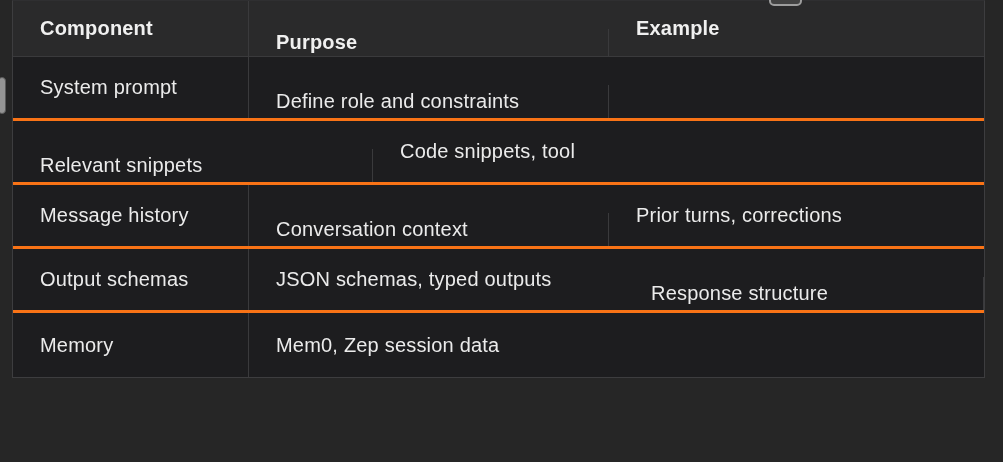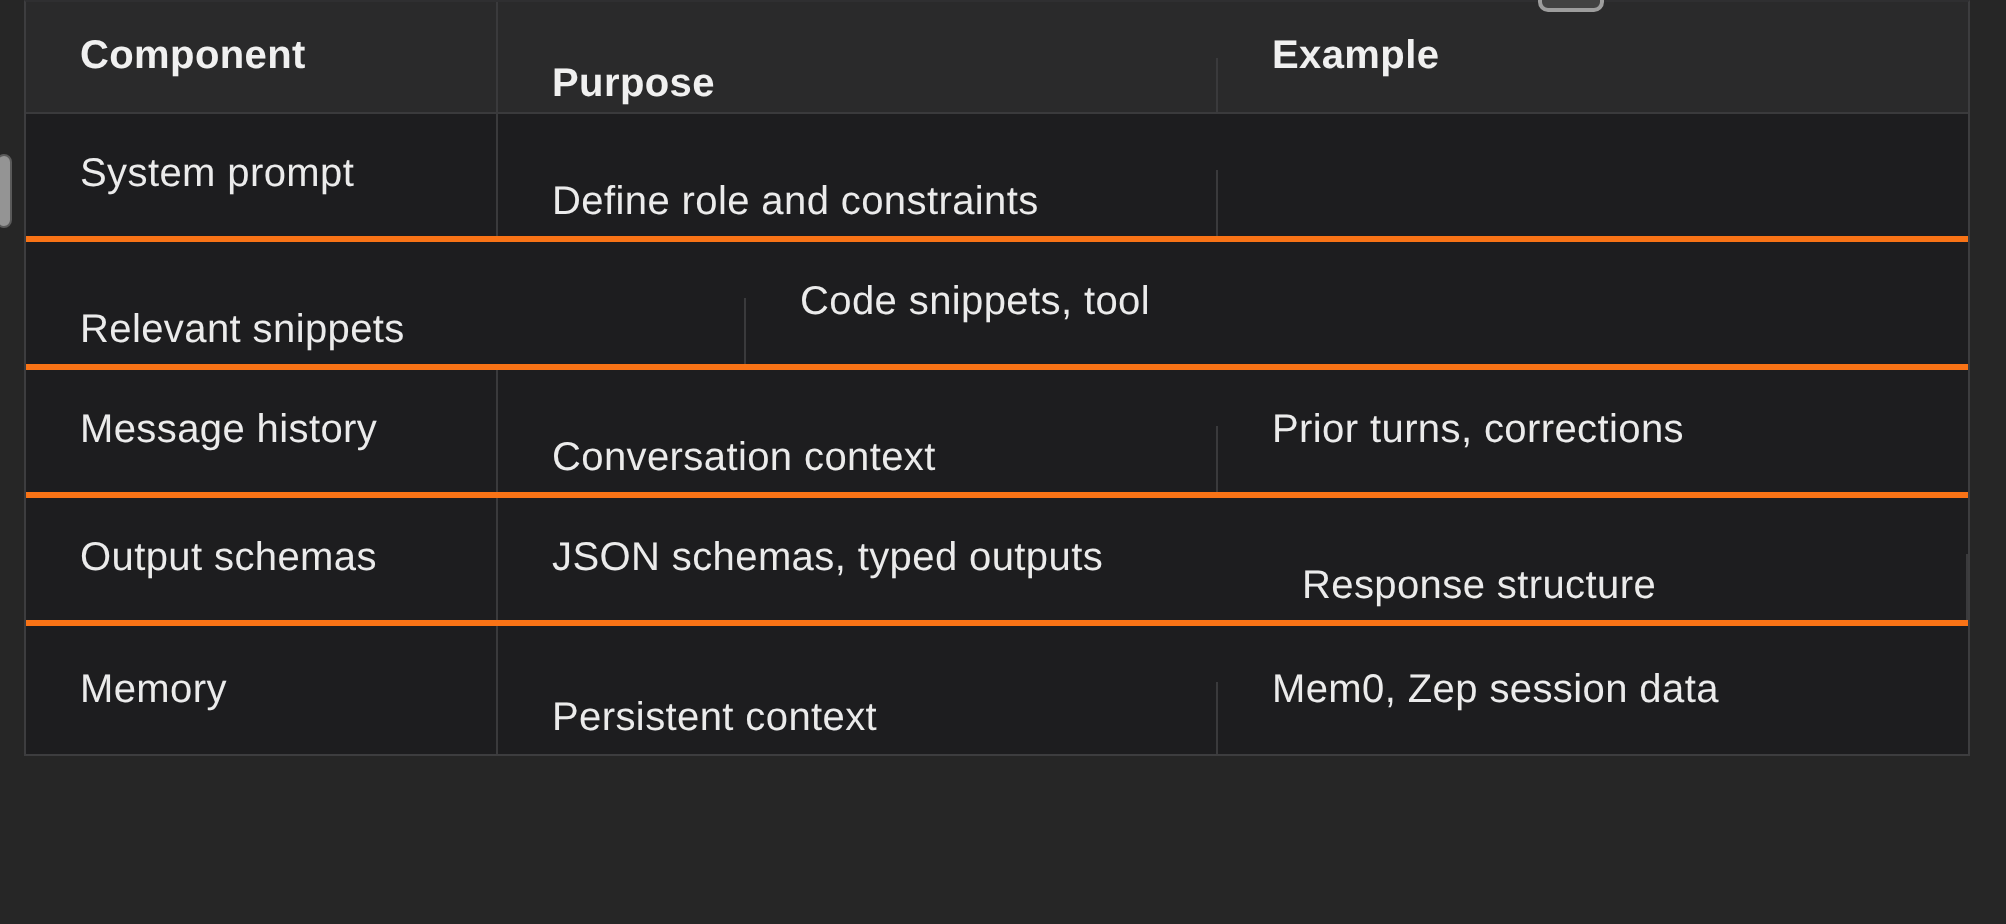--- a/index.html
+++ b/index.html
@@ -108,21 +108,20 @@
           <div class="cell c1">Conversation context</div>
           <div class="cell c2">Prior turns, corrections</div>
         </div>
         <div class="row">
           <div class="cell c0">Output schemas</div>
           <div class="cell c2">JSON schemas, typed outputs</div>
           <div class="cell c1">Response structure</div>
         </div>
         <div class="row">
           <div class="cell c0">Memory</div>
-          <div class="cell c1">Persistent context</div>
           <div class="cell c2">Mem0, Zep session data</div>
         </div>
       </div>
   </div>
 
   <div class="row-drag-handle"></div>
   <div class="top-partial-handle"></div>
 
 </div>
 

